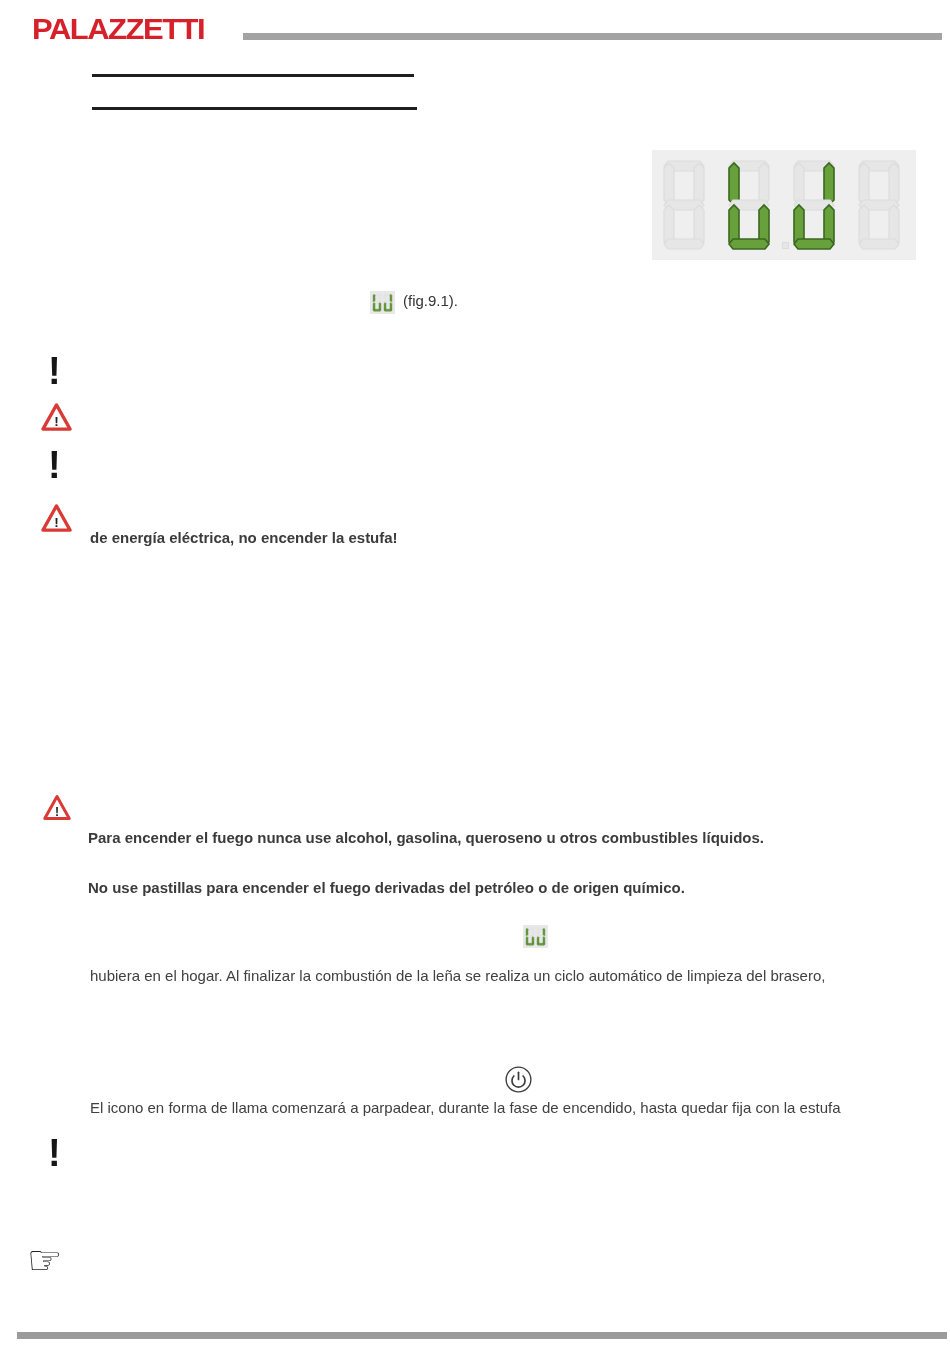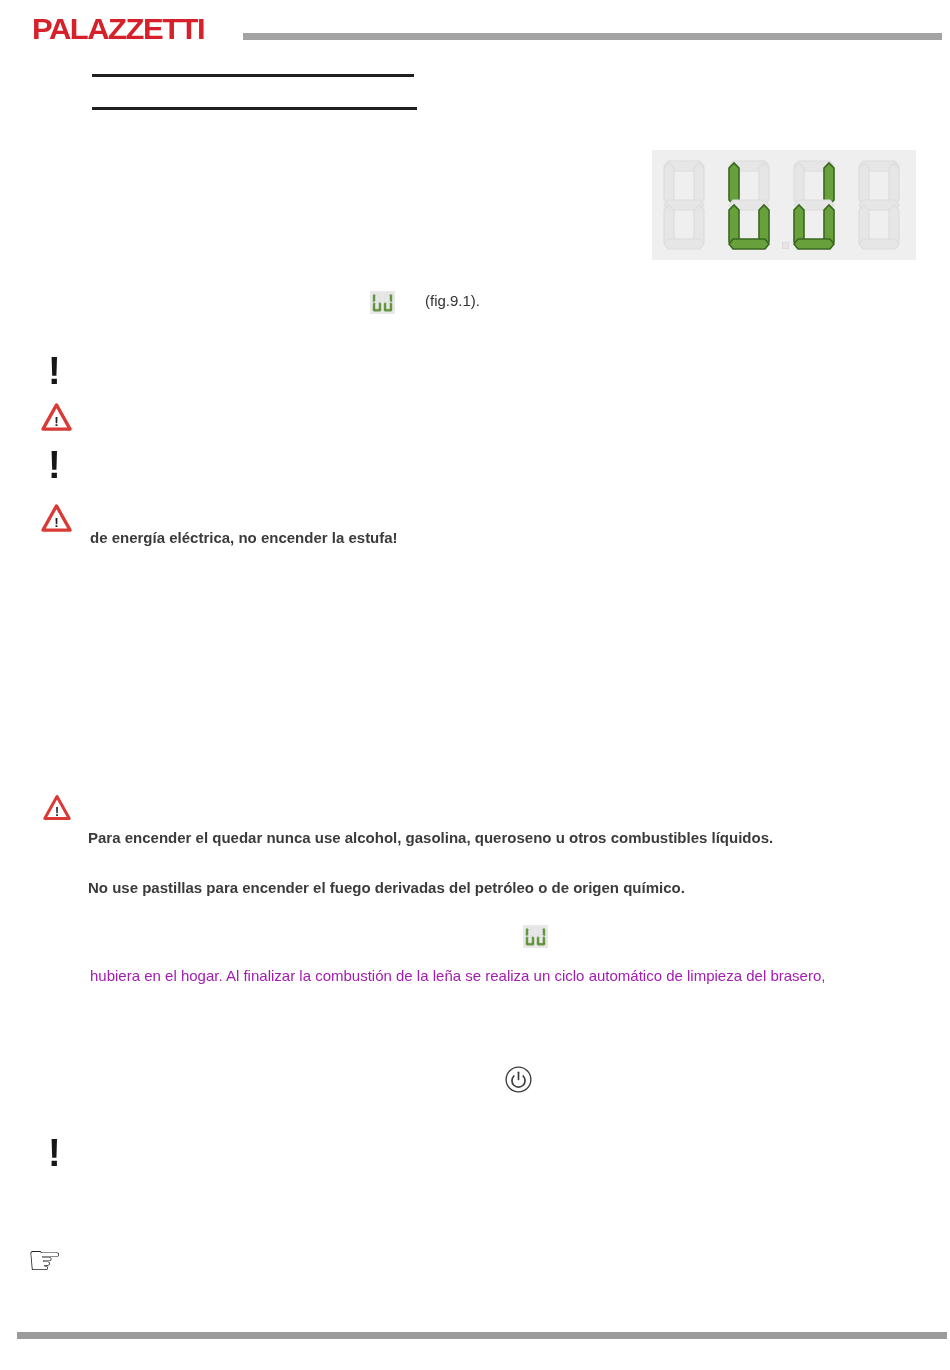--- a/index.html
+++ b/index.html
@@ -20,35 +20,35 @@
            display:flex;align-items:flex-start;gap:17px;padding:7px 0 0 8px;box-sizing:border-box;}
   .digit{width:48px;height:96px;display:block;}
   .digit-small{width:10px;height:19px;display:block;}
   .seg-on{fill:#68a13c;stroke:#3a671f;stroke-width:1.6;}
   .seg-off{fill:#e6e6e6;stroke:#dcdcdc;stroke-width:1.2;}
   .dp-off{position:absolute;left:130px;top:92px;width:7px;height:7px;background:#e6e6e6;
           border:1px solid #dcdcdc;box-sizing:border-box;}
 
   .mini-display{display:flex;gap:1px;padding:2px;background:#e8e8e8;}
   #fig-icon{left:370px;top:291px;}
-  #fig-caption{left:403px;top:292px;font-size:15px;color:#333333;margin-left:22px;}
+  #fig-caption{left:403px;top:292px;font-size:15px;color:#333333;}
 
   
   .excl{font-size:38px;font-weight:bold;color:#161616;line-height:1;}
   #excl1{left:48px;top:352px;}
   #excl2{left:48px;top:446px;}
   #excl3{left:48px;top:1134px;}
   .tri{display:block;}
   #tri1{left:41px;top:402px;}
   #tri2{left:41px;top:503px;}
   #tri3{left:43px;top:794px;}
 
   
   .bold-line{font-size:15px;font-weight:bold;color:#3b3b3b;}
-  .body-line{font-size:15px;color:#a21caf;}
+  .body-line{font-size:15px;color:#404040;}
   #warn-power{left:90px;top:529px;text-align:right;}
   #warn-liquids{left:88px;top:829px;}
   #warn-tablets{left:88px;top:879px;text-align:right;}
   #mini-icon-2{left:523px;top:925px;}
   #body-cleaning{left:90px;top:967px;}
   #power-icon{left:505px;top:1066px;}
   #body-flame{left:90px;top:1099px;}
   #body-params{left:90px;top:1226px;}
   #hand{left:27px;top:1240px;font-family:"DejaVu Sans",sans-serif;font-size:40px;color:#222222;line-height:1;}
 
@@ -138,21 +138,21 @@
   <svg id="tri2" class="abs tri" width="31" height="30" viewBox="0 0 32 30">
     <path d="M16 2.5 L30 27.5 L2 27.5 Z" fill="#ffffff" stroke="#d93a35" stroke-width="3.4" stroke-linejoin="round"></path>
     <text x="16" y="24.5" text-anchor="middle" font-size="14" font-weight="bold" fill="#222222" font-family="Liberation Sans, sans-serif">!</text>
   </svg>
   <svg id="tri3" class="abs tri" width="28" height="27" viewBox="0 0 32 30">
     <path d="M16 2.5 L30 27.5 L2 27.5 Z" fill="#ffffff" stroke="#d93a35" stroke-width="3.4" stroke-linejoin="round"></path>
     <text x="16" y="24.5" text-anchor="middle" font-size="14" font-weight="bold" fill="#222222" font-family="Liberation Sans, sans-serif">!</text>
   </svg>
 
   <div id="warn-power" class="abs bold-line">de energía eléctrica, no encender la estufa!</div>
-  <div id="warn-liquids" class="abs bold-line">Para encender el quedar nunca use alcohol, gasolina, queroseno u otros combustibles líquidos.</div>
+  <div id="warn-liquids" class="abs bold-line">Para encender el fuego nunca use alcohol, gasolina, queroseno u otros combustibles líquidos.</div>
   <div id="warn-tablets" class="abs bold-line">No use pastillas para encender el fuego derivadas del petróleo o de origen químico.</div>
 
   <div id="mini-icon-2" class="abs mini-display">
       <svg viewBox="0 0 48 96" class="digit-small">
         <polygon points="8,4 40,4 44,9 40,14 8,14 4,9" class="seg-off"></polygon>
         <polygon points="4,11 9,6 14,11 14,43 9,48 4,43" class="seg-on"></polygon>
         <polygon points="34,11 39,6 44,11 44,43 39,48 34,43" class="seg-off"></polygon>
         <polygon points="8,43 40,43 44,48 40,53 8,53 4,48" class="seg-off"></polygon>
         <polygon points="4,53 9,48 14,53 14,85 9,90 4,85" class="seg-on"></polygon>
         <polygon points="34,53 39,48 44,53 44,85 39,90 34,85" class="seg-on"></polygon>
@@ -170,19 +170,20 @@
     </div>
 
   <div id="body-cleaning" class="abs body-line">hubiera en el hogar. Al finalizar la combustión de la leña se realiza un ciclo automático de limpieza del brasero,</div>
 
   <svg id="power-icon" class="abs" width="27" height="27" viewBox="0 0 24 24">
     <circle cx="12" cy="12" r="11" fill="none" stroke="#3c3c3c" stroke-width="1.2"></circle>
     <path d="M16.1 8.9 a5.8 5.8 0 1 1 -8.2 0" fill="none" stroke="#3c3c3c" stroke-width="1.5" stroke-linecap="round"></path>
     <line x1="12" y1="5.6" x2="12" y2="12" stroke="#3c3c3c" stroke-width="1.5" stroke-linecap="round"></line>
   </svg>
 
+  <div id="body-flame" class="abs body-line">El icono en forma de llama comenzará a parpadear, durante la fase de encendido, hasta quedar fija con la estufa</div>
 
 
   <div id="hand" class="abs">☞</div>
 
   <div id="footer-bar" class="abs"></div>
 
 </div>
 
 </body></html>

